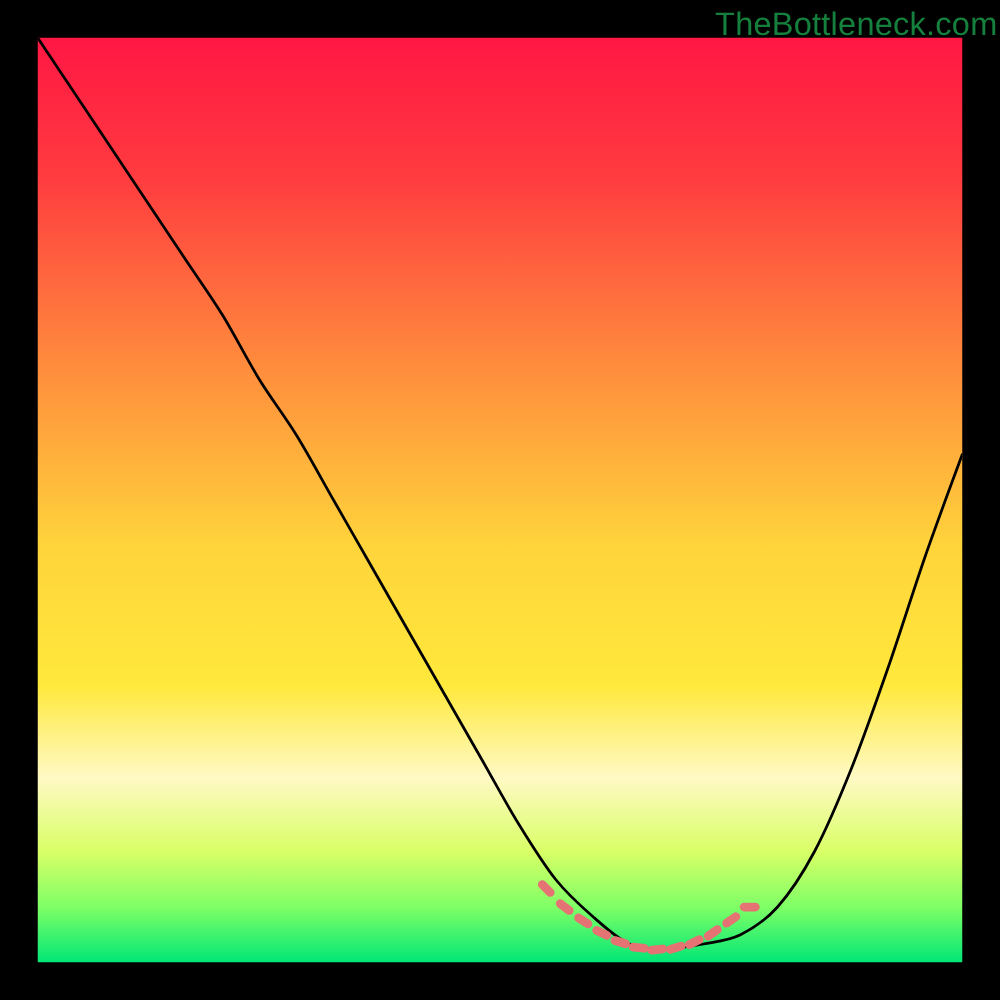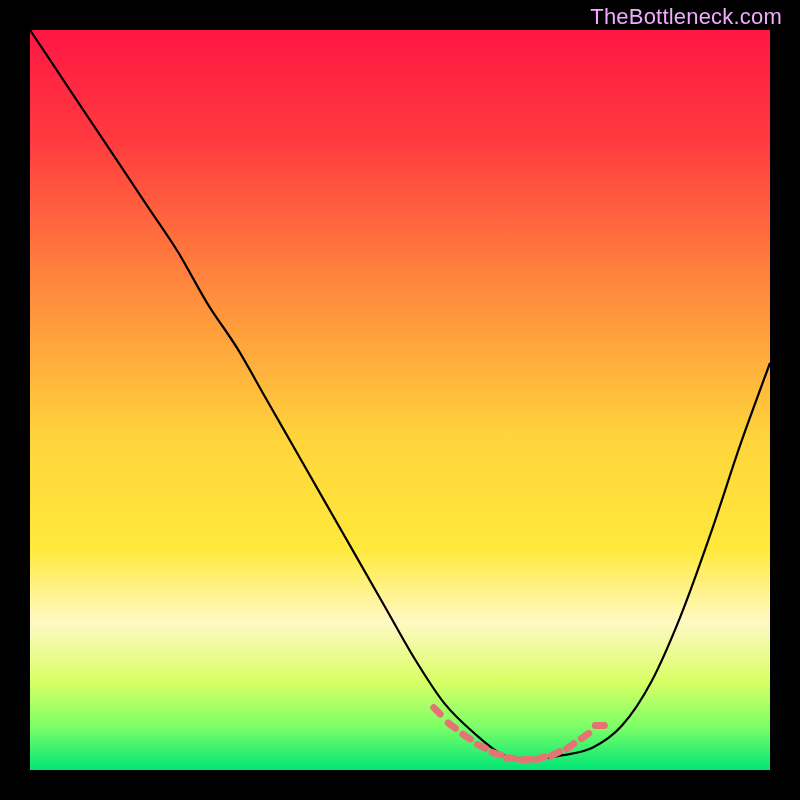--- a/index.html
+++ b/index.html
@@ -13,23 +13,23 @@
   }
   .frame {
     position: relative;
     width: 800px;
     height: 800px;
     background: #000;
   }
   .watermark {
     position: absolute;
     top: 4px;
-    right: 18px;
-    color: #f0abfc;
-    font-size: 22px;
+    right: 2px;
+    color: #15803d;
+    font-size: 26px;
     font-weight: 500;
     letter-spacing: 0.2px;
     user-select: none;
   }
   .plot-wrap {
     position: absolute;
     left: 30px;
     top: 30px;
     width: 740px;
     height: 740px;

